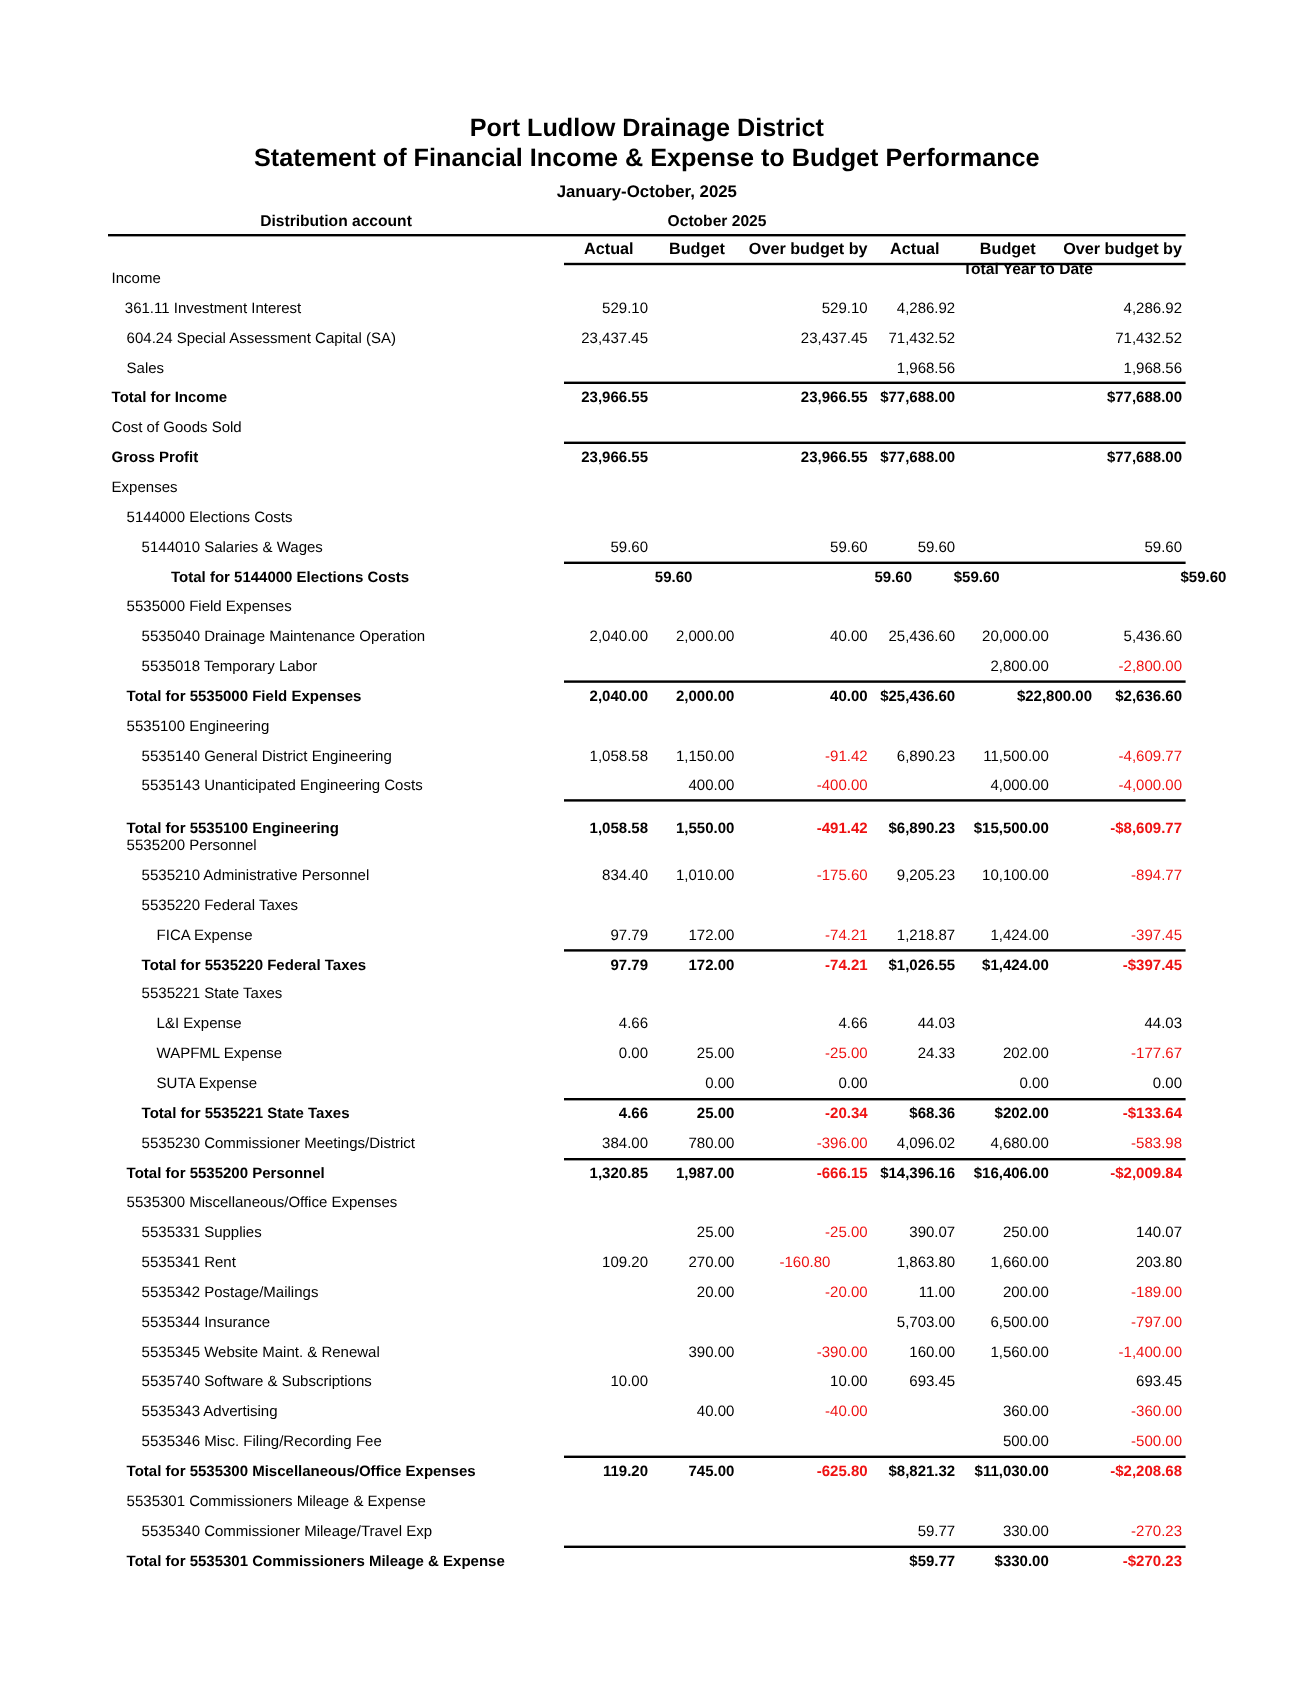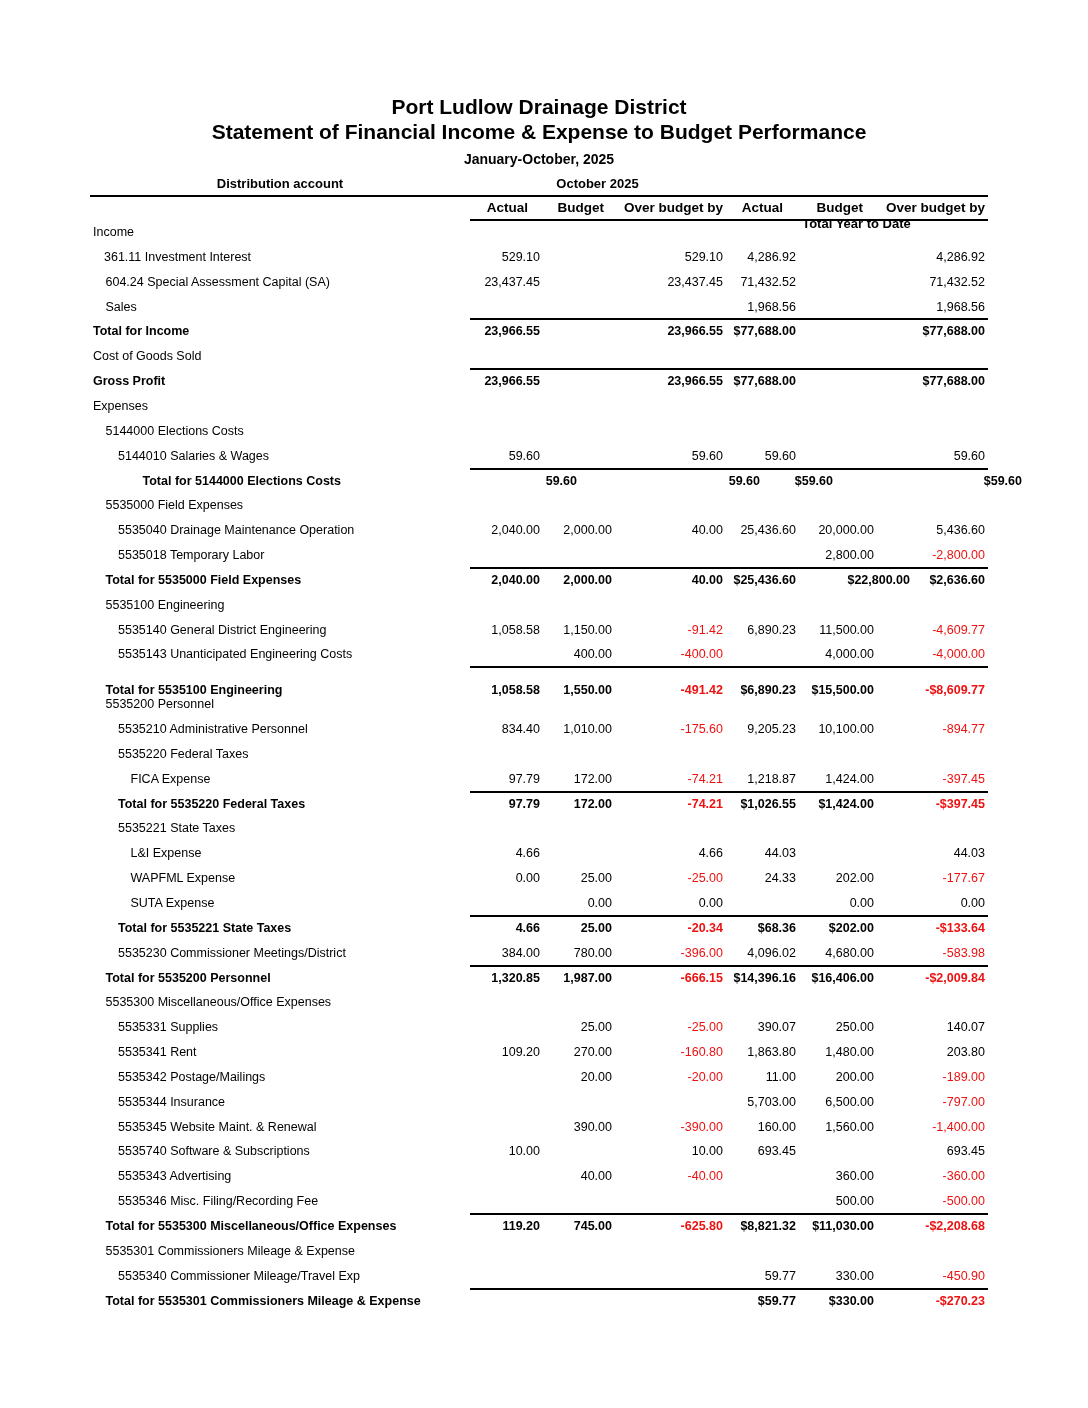--- a/index.html
+++ b/index.html
@@ -342,23 +342,23 @@
       <span class="num" style="left: 502px;">25.00</span>
       <span class="num neg" style="left: 613px;">-25.00</span>
       <span class="num" style="left: 686px;">390.07</span>
       <span class="num" style="left: 764px;">250.00</span>
       <span class="num" style="left: 875px;">140.07</span>
     </div>
     <div class="row" style="top: 1045px; padding-left: 37px;">
       <span class="label" style="left: 118px;">5535341 Rent</span>
       <span class="num" style="left: 430px;">109.20</span>
       <span class="num" style="left: 502px;">270.00</span>
-      <span class="num neg" style="left: 613px;">-160.80</span>
+      <span class="num neg" style="left: 582px;">-160.80</span>
       <span class="num" style="left: 686px;">1,863.80</span>
-      <span class="num" style="left: 764px;">1,480.00</span>
+      <span class="num" style="left: 764px;">1,660.00</span>
       <span class="num" style="left: 875px;">203.80</span>
     </div>
     <div class="row" style="top: 1070px;">
       <span class="label" style="left: 118px;">5535342 Postage/Mailings</span>
       <span class="num" style="left: 430px;"></span>
       <span class="num" style="left: 502px;">20.00</span>
       <span class="num neg" style="left: 613px;">-20.00</span>
       <span class="num" style="left: 686px;">11.00</span>
       <span class="num" style="left: 764px;">200.00</span>
       <span class="num neg" style="left: 875px;">-189.00</span>
@@ -427,21 +427,21 @@
       <span class="num" style="left: 764px;"></span>
       <span class="num" style="left: 875px;"></span>
     </div>
     <div class="row" style="top: 1269px;">
       <span class="label" style="left: 118px;">5535340 Commissioner Mileage/Travel Exp</span>
       <span class="num" style="left: 430px;"></span>
       <span class="num" style="left: 502px;"></span>
       <span class="num" style="left: 613px;"></span>
       <span class="num" style="left: 686px;">59.77</span>
       <span class="num" style="left: 764px;">330.00</span>
-      <span class="num neg" style="left: 875px;">-450.90</span>
+      <span class="num neg" style="left: 875px;">-270.23</span>
     </div>
     <div class="rule" style="top: 1288px;"></div>
     <div class="row bold" style="top: 1294px;">
       <span class="label" style="left: 105.5px;">Total for 5535301 Commissioners Mileage &amp; Expense</span>
       <span class="num" style="left: 430px;"></span>
       <span class="num" style="left: 502px;"></span>
       <span class="num" style="left: 613px;"></span>
       <span class="num" style="left: 686px;">$59.77</span>
       <span class="num" style="left: 764px;">$330.00</span>
       <span class="num neg" style="left: 875px;">-$270.23</span>

